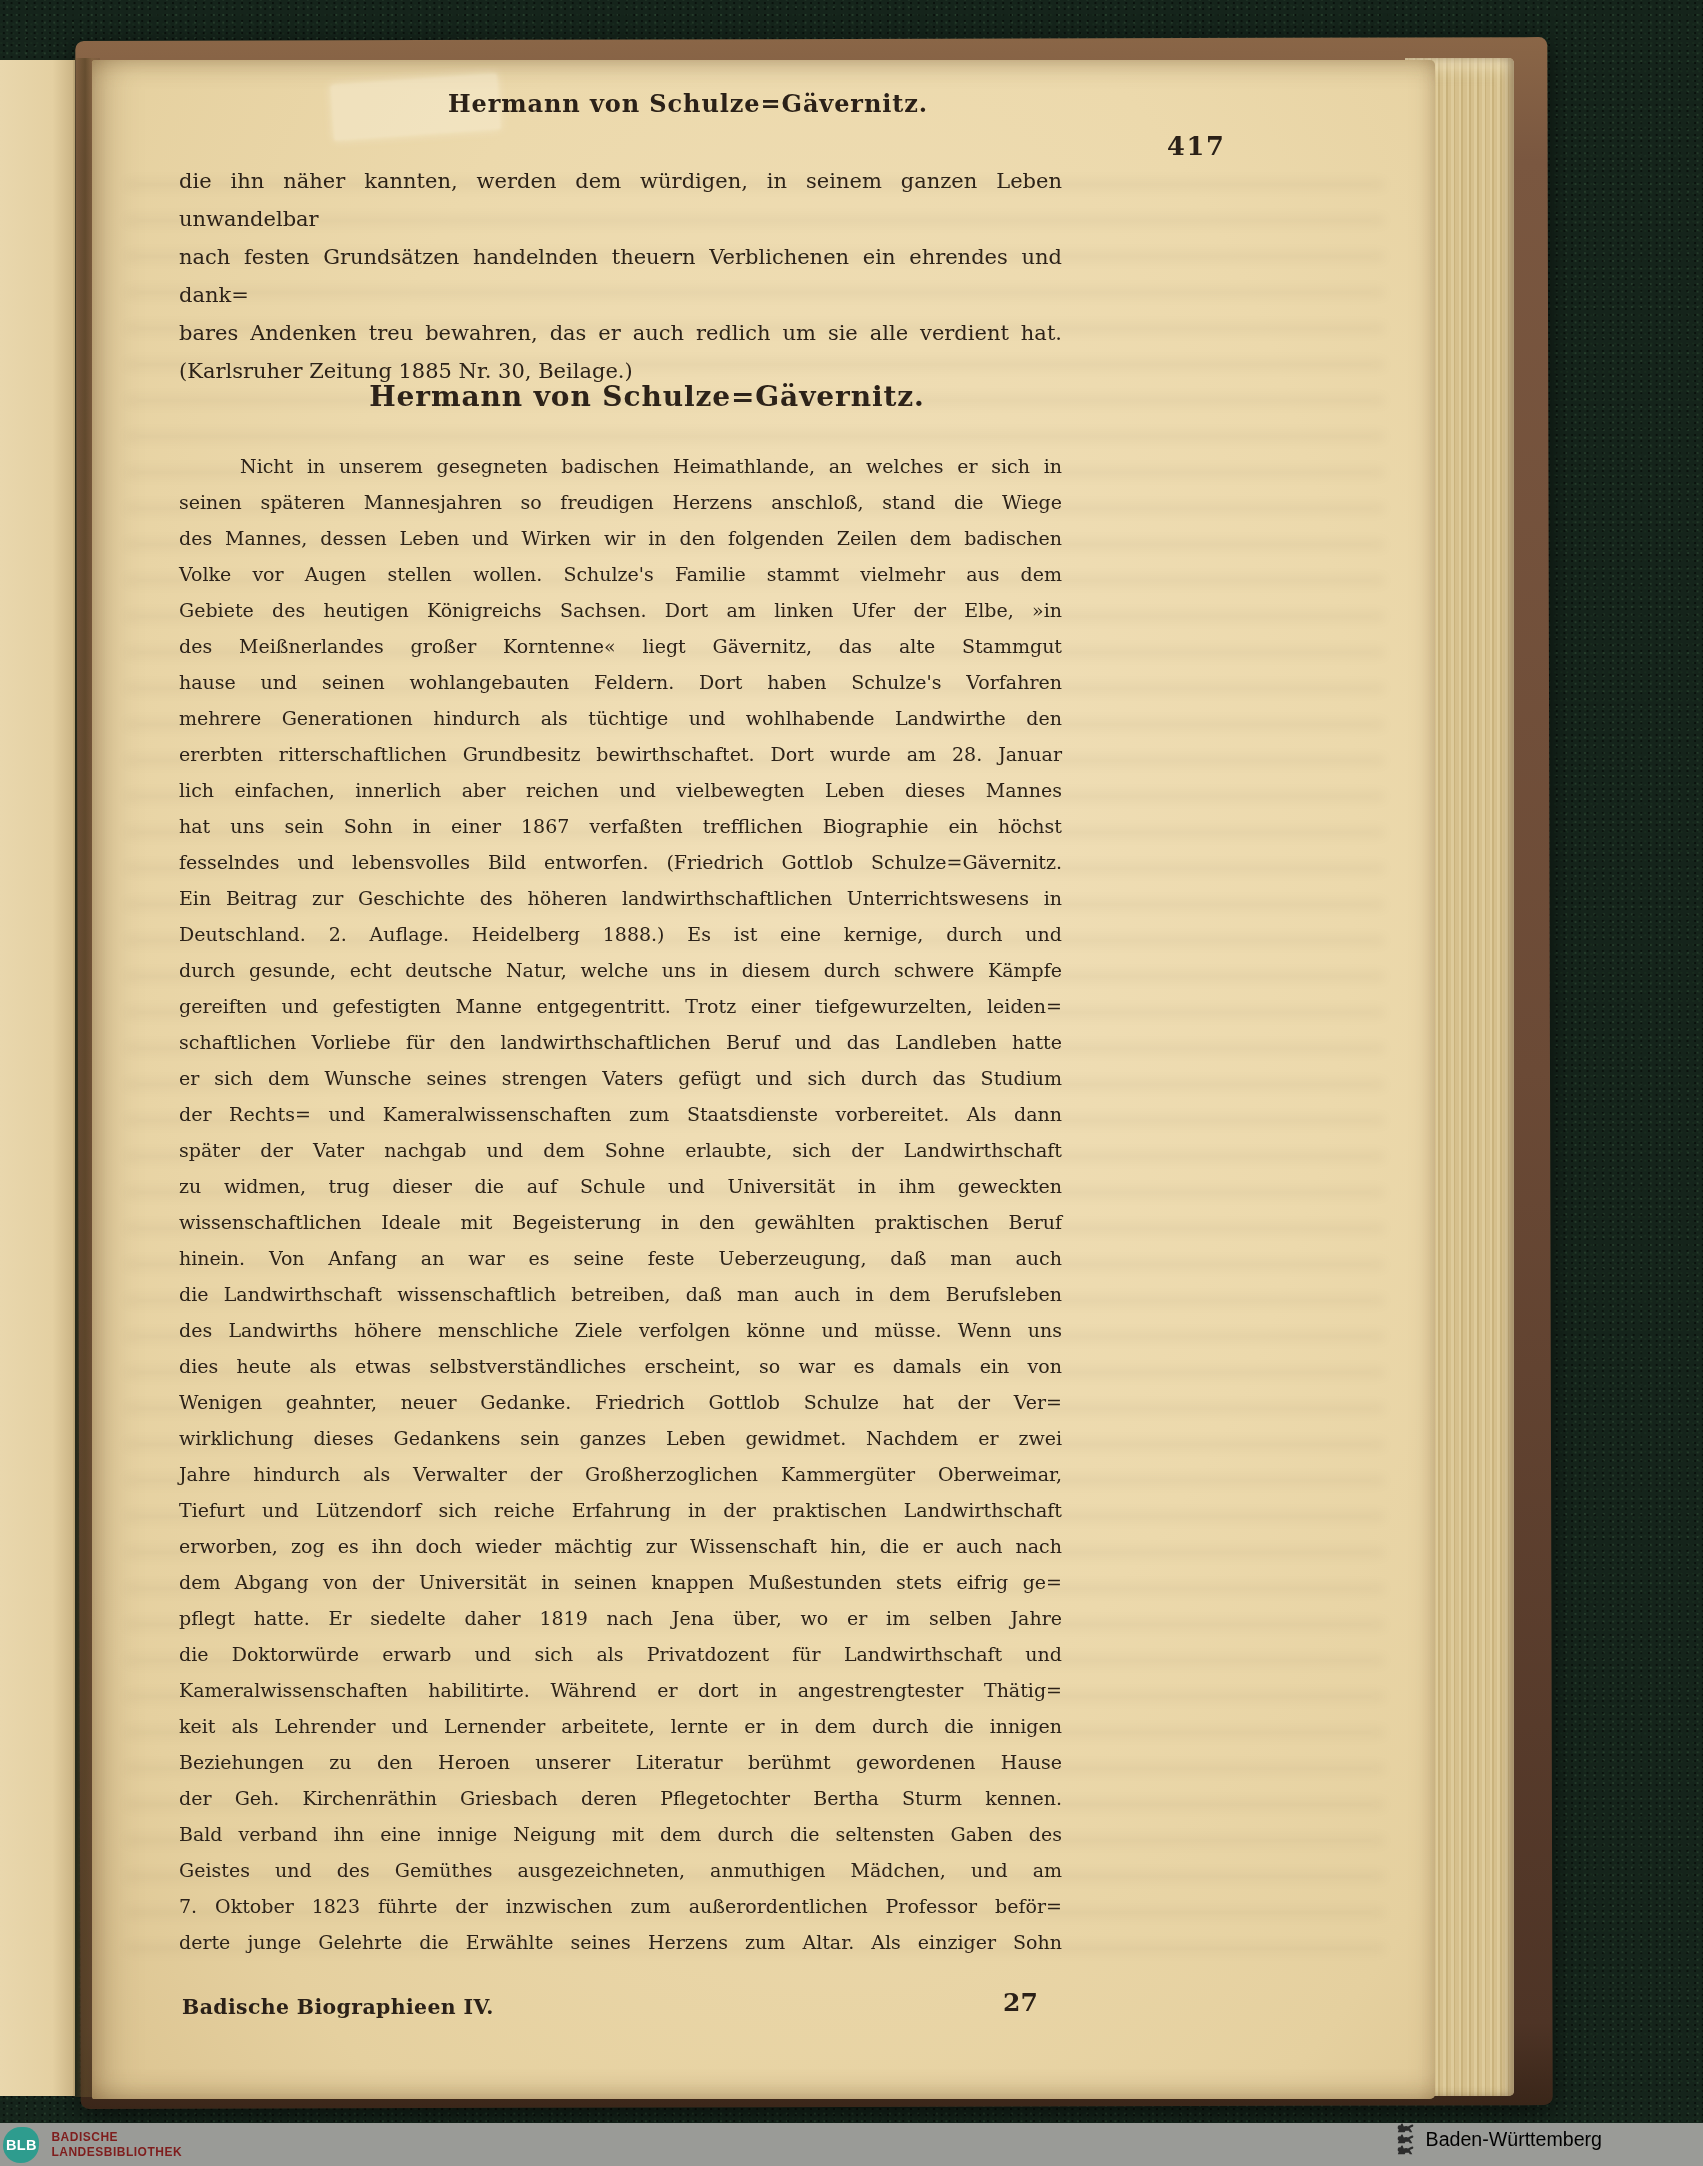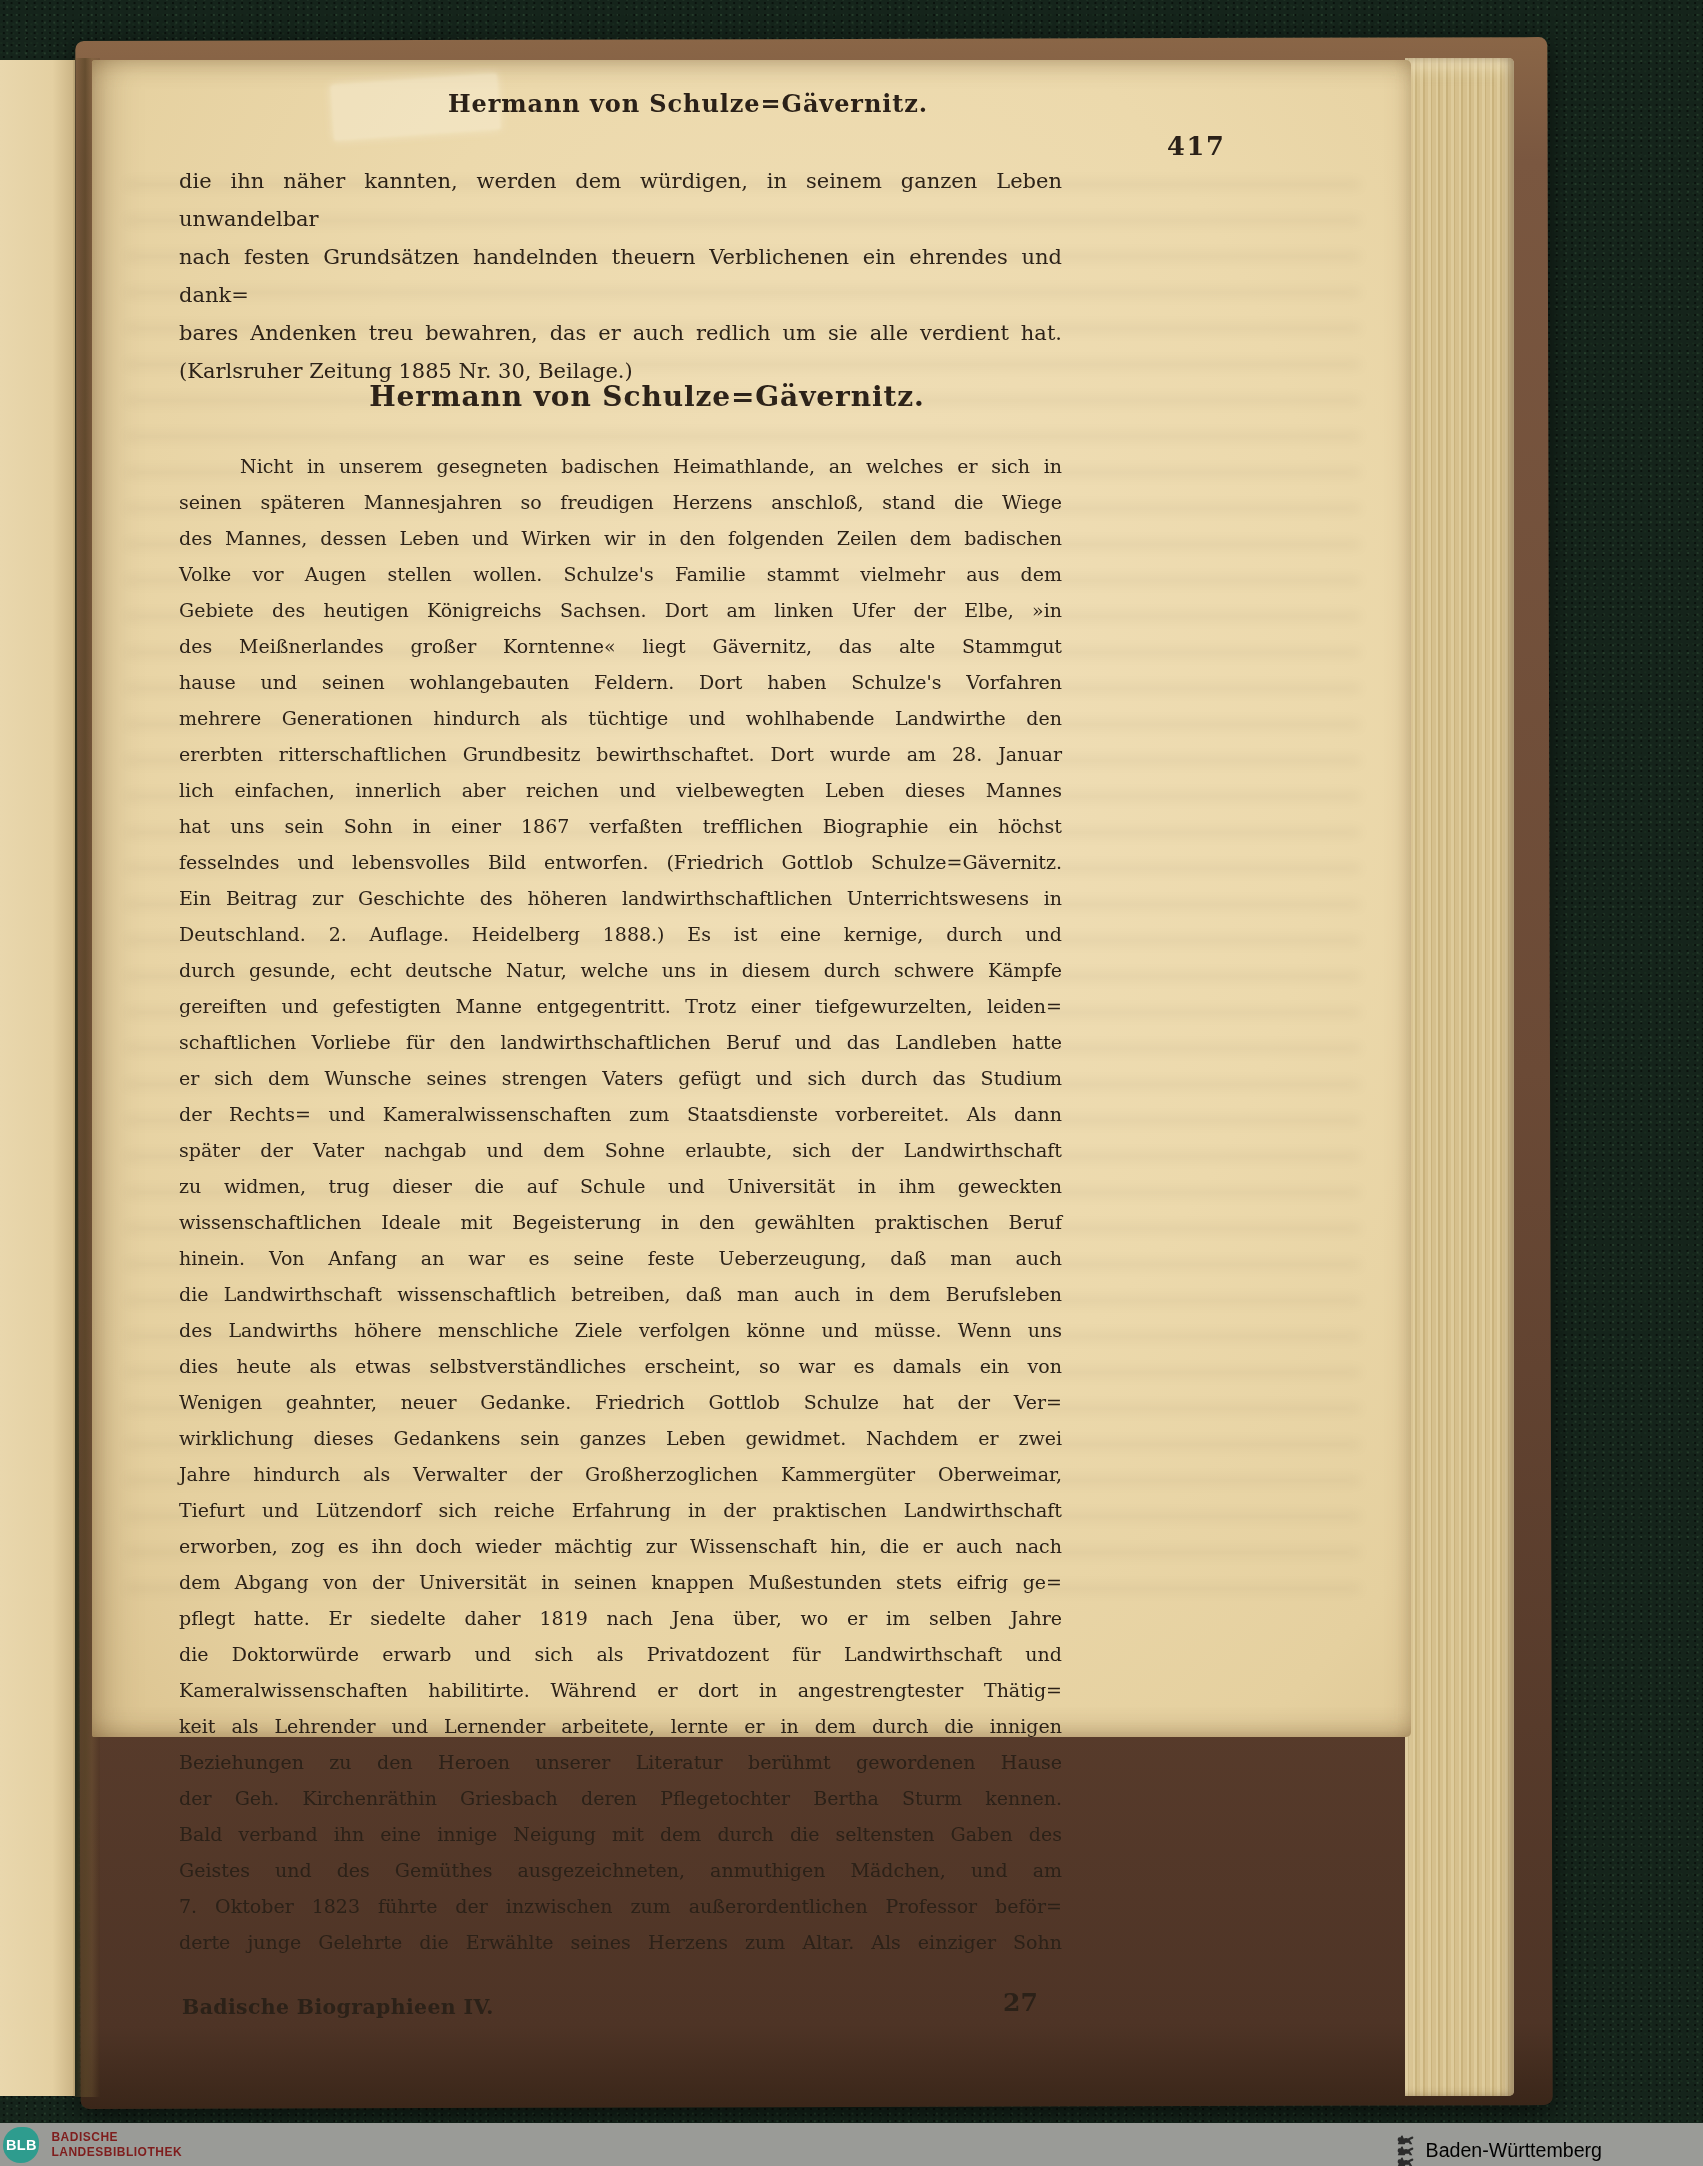--- a/index.html
+++ b/index.html
@@ -30,24 +30,25 @@
   }
   .left-sliver{
     position:absolute;left:0;top:60px;width:75px;height:2036px;
     background:linear-gradient(90deg,#e9d7ad 0%,#e4d0a2 70%,#c9b283 100%);
   }
   .gutter{
     position:absolute;left:73px;top:58px;width:27px;height:2039px;
     background:linear-gradient(90deg,rgba(120,100,60,.1),rgba(90,70,40,.75) 45%,rgba(120,95,55,.35) 70%,rgba(60,40,20,.15));
   }
   .page{
-    position:absolute;left:92px;top:60px;width:1319px;height:1677px;
+    position:absolute;left:92px;top:60px;width:1319px;height:2039px;
     background:radial-gradient(ellipse at 55% 38%,#f1e0ba 0%,#ecd9ac 50%,#e5d09f 82%,#dbc390 100%);
     border-radius:2.6px 5.1px 5.1px 2.6px;
     box-shadow:inset 24px 0 41px -20.4px rgba(100,70,35,.5), inset -12px 0 29px -17px rgba(120,90,50,.45), inset 0 13.6px 25.6px -15.3px rgba(110,80,45,.4), inset 0 -15.3px 29px -17px rgba(110,80,45,.45);
+    padding-left:24px;
   }
   .page::after{ 
     content:"";position:absolute;inset:102px 51px 119px 34px;pointer-events:none;opacity:.16;
     background:
       repeating-linear-gradient(180deg, transparent 0 19px, rgba(110,90,60,.55) 19px 25.6px, transparent 25.6px 36px);
     filter:blur(5.1px);
   }
   .tape{
     position:absolute;left:240px;top:19px;width:167px;height:56px;
     background:rgba(255,252,240,.30);
@@ -80,21 +81,21 @@
   .indent-first .line:first-child{text-indent:61px;}
   .sig-line{
     position:absolute;left:90px;top:1935px;font-size:20.4px;font-weight:bold;letter-spacing:0.4px;
   }
   .sheet-num{
     position:absolute;left:911px;top:1928px;font-size:25px;font-weight:bold;
   }
   
   .viewer-bar{
     position:absolute;left:0;bottom:0;width:1704px;height:44px;
-    background:#9a9b97;display:flex;align-items:flex-end;justify-content:space-between;
+    background:#9a9b97;display:flex;align-items:flex-start;justify-content:space-between;
     font-family:"Liberation Sans", sans-serif;
   }
   .blb-group{display:flex;align-items:center;gap:12px;height:100%;}
   .blb-badge{
     width:36px;height:36px;margin-left:3.4px;
     display:flex;align-items:center;justify-content:center;
     color:#fff;font-weight:bold;font-size:14.5px;letter-spacing:0.4px;
     border-radius:50% 42% 50% 48%;
   }
   .blb-name{display:flex;flex-direction:column;justify-content:center;line-height:15.3px;}

